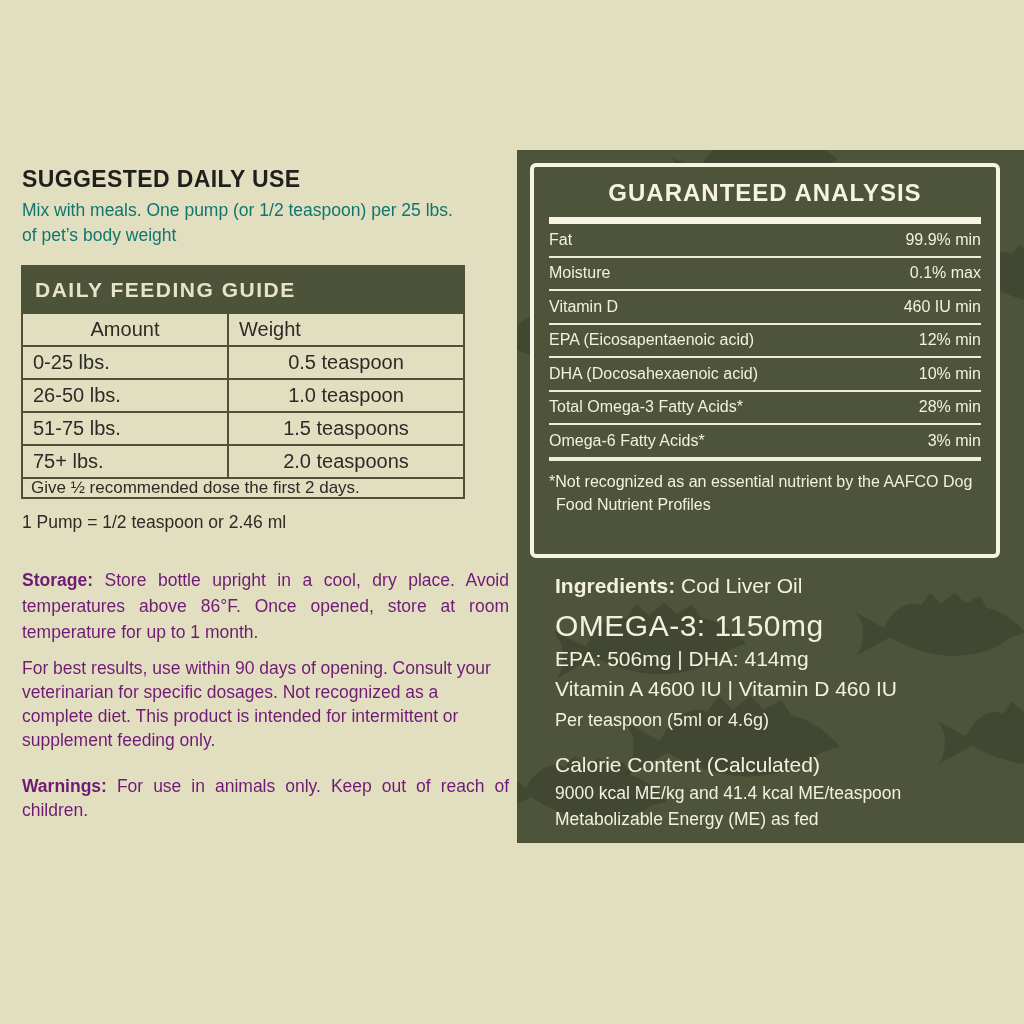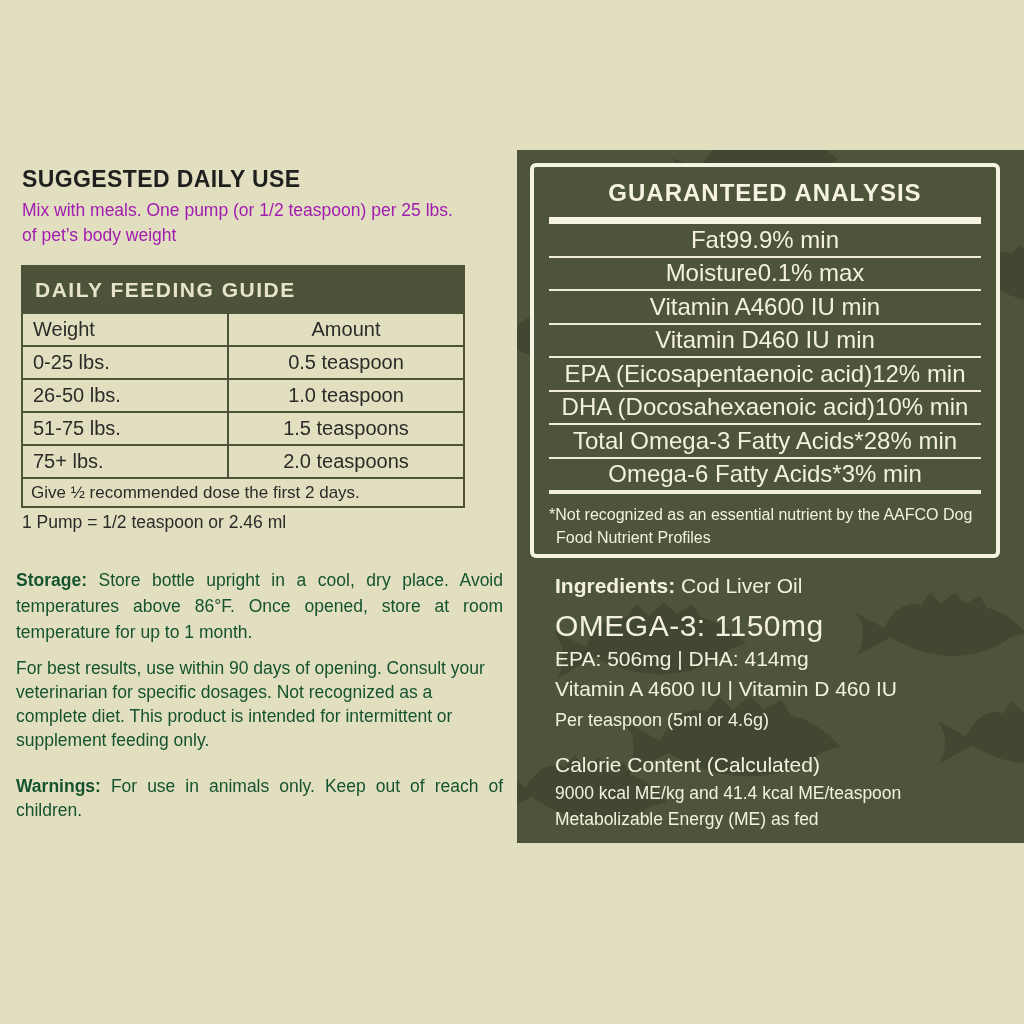--- a/index.html
+++ b/index.html
@@ -4,47 +4,47 @@
 <style>
   html,body{margin:0;padding:0;}
   .canvas{
     position:relative;width:1024px;height:1024px;
     background:#e2dfc1;overflow:hidden;
     font-family:"Liberation Sans",sans-serif;
     color:#2b2b28;
   }
   
   .left-title{position:absolute;left:22px;top:166px;font-size:23px;font-weight:bold;color:#1f1f1d;letter-spacing:.4px;}
-  .intro{position:absolute;left:22px;top:198px;font-size:17.5px;line-height:25px;color:#a21caf;}
+  .intro{position:absolute;left:22px;top:198px;font-size:17.5px;line-height:25px;color:#0f766e;}
 
   .feed-table{position:absolute;left:21px;top:265px;width:440px;border:2px solid #4d5338;background:#4d5338;}
   .feed-header{height:45px;display:flex;align-items:center;padding-left:12px;background:#4d5338;color:#e7e4c9;font-size:21px;font-weight:bold;letter-spacing:1.5px;}
   .feed-grid{display:grid;grid-template-columns:204px 1fr;gap:2px;background:#4d5338;padding-top:2px;}
   .feed-cell{background:#e2dfc1;font-size:20px;height:31px;display:flex;align-items:center;}
   .feed-cell.weight{padding-left:10px;}
   .feed-cell.amount{justify-content:center;}
-  .feed-footer{grid-column:1/3;background:#e2dfc1;font-size:17px;height:27px;display:flex;align-items:center;padding-left:8px;}
+  .feed-footer{grid-column:1/3;background:#e2dfc1;font-size:17px;height:18px;display:flex;align-items:center;padding-left:8px;}
 
   .pump-note{position:absolute;left:22px;top:512px;font-size:17.5px;text-align:right;}
-  .para{position:absolute;left:16px;width:487px;font-size:17.5px;color:#14532d;}
+  .para{position:absolute;left:22px;width:487px;font-size:17.5px;color:#701a75;}
   .para.justify{text-align:justify;}
   .storage{top:567px;line-height:26px;}
   .best{top:656px;line-height:24px;}
   .warnings{top:774px;line-height:24px;}
   .blabel{font-weight:bold;}
 
   
   .panel{position:absolute;left:517px;top:150px;width:507px;height:693px;background:#4e543a;overflow:hidden;}
   .fish{position:absolute;opacity:.14;}
 
   .gbox{position:absolute;left:13px;top:13px;width:462px;height:387px;border:4px solid #f6f3e3;background:#4e543a;border-radius:6px;z-index:2;}
   .gtitle{margin-top:12px;text-align:center;color:#f6f3e3;font-size:24px;font-weight:bold;letter-spacing:1px;}
   .gbar{height:7px;background:#f6f3e3;margin:10px 15px 0;}
   .grows{margin:0 15px;}
-  .grow{display:flex;justify-content:center;align-items:center;height:31.5px;border-bottom:2px solid #efecd9;color:#f3f0df;font-size:24px;}
+  .grow{display:flex;justify-content:space-between;align-items:center;height:31.5px;border-bottom:2px solid #efecd9;color:#f3f0df;font-size:16px;}
   .grow.last{border-bottom:4px solid #f1eeda;}
   .gfoot{margin:9px 15px 0;color:#f3f0df;font-size:16px;line-height:23px;}
   .gfoot .l2{padding-left:7px;}
 
   .ptext{position:absolute;left:38px;color:#f3f0df;z-index:2;white-space:nowrap;}
   .ing{top:424px;font-size:21px;}
   .omega{top:459px;font-size:30px;letter-spacing:.5px;}
   .epadha{top:497px;font-size:21px;}
   .vits{top:527px;font-size:21px;}
   .pertsp{top:560px;font-size:18px;}
@@ -60,22 +60,22 @@
   <div class="left-title">SUGGESTED DAILY USE</div>
 
   <div class="intro">
     <div>Mix with meals. One pump (or 1/2 teaspoon) per 25 lbs.</div>
     <div>of pet’s body weight</div>
   </div>
 
   <div class="feed-table">
     <div class="feed-header">DAILY FEEDING GUIDE</div>
     <div class="feed-grid">
+      <div class="feed-cell amount">Amount</div>
       <div class="feed-cell weight blabel-none">Weight</div>
-      <div class="feed-cell amount">Amount</div>
 
       <div class="feed-cell weight">0-25 lbs.</div>
       <div class="feed-cell amount">0.5 teaspoon</div>
 
       <div class="feed-cell weight">26-50 lbs.</div>
       <div class="feed-cell amount">1.0 teaspoon</div>
 
       <div class="feed-cell weight">51-75 lbs.</div>
       <div class="feed-cell amount">1.5 teaspoons</div>
 
@@ -127,24 +127,20 @@
       <div class="grows">
         <div class="grow">
             <span>Fat</span>
             <span>99.9% min</span>
           </div>
         <div class="grow">
             <span>Moisture</span>
             <span>0.1% max</span>
           </div>
         <div class="grow">
-            <span>Vitamin A</span>
-            <span>4600 IU min</span>
-          </div>
-        <div class="grow">
             <span>Vitamin D</span>
             <span>460 IU min</span>
           </div>
         <div class="grow">
             <span>EPA (Eicosapentaenoic acid)</span>
             <span>12% min</span>
           </div>
         <div class="grow">
             <span>DHA (Docosahexaenoic acid)</span>
             <span>10% min</span>

